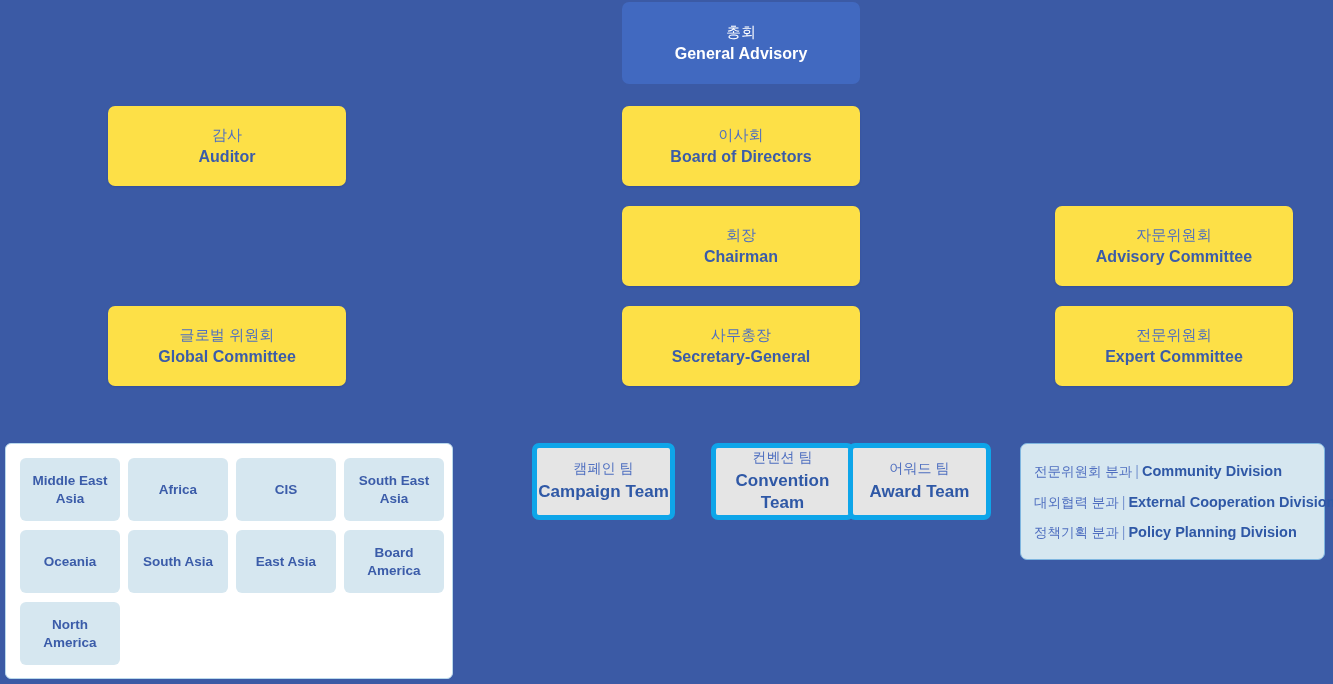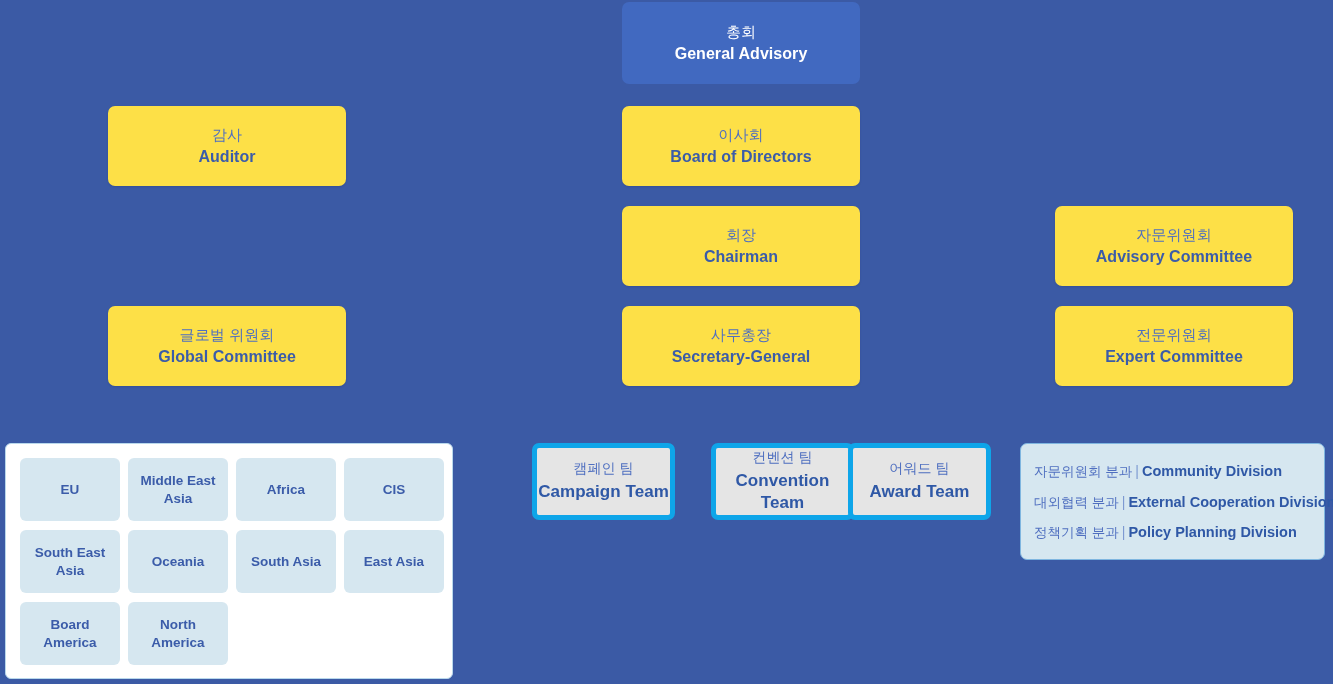--- a/index.html
+++ b/index.html
@@ -199,36 +199,35 @@
     <span class="en">Convention Team</span>
   </div>
 
   <div class="node light" style="left:827px; top:443px; width:143px; height:77px;">
     <span class="kr">어워드 팀</span>
     <span class="en">Award Team</span>
   </div>
 
   <div id="regional-container">
     <div class="region-grid">
-      <div class="region-cell">EU</div>
       <div class="region-cell">Middle East Asia</div>
       <div class="region-cell">Africa</div>
       <div class="region-cell">CIS</div>
       <div class="region-cell">South East Asia</div>
       <div class="region-cell">Oceania</div>
       <div class="region-cell">South Asia</div>
       <div class="region-cell">East Asia</div>
       <div class="region-cell">Board America</div>
       <div class="region-cell">North America</div>
     </div>
   </div>
 
   <div id="divisions-box">
     <div class="division-line">
-      <span class="kr">자문위원회 분과</span><span class="sep">|</span><span class="en">Community Division</span>
+      <span class="kr">전문위원회 분과</span><span class="sep">|</span><span class="en">Community Division</span>
     </div>
     <div class="division-line">
       <span class="kr">대외협력 분과</span><span class="sep">|</span><span class="en">External Cooperation Division</span>
     </div>
     <div class="division-line">
       <span class="kr">정책기획 분과</span><span class="sep">|</span><span class="en">Policy Planning Division</span>
     </div>
   </div>
 
 </div>

